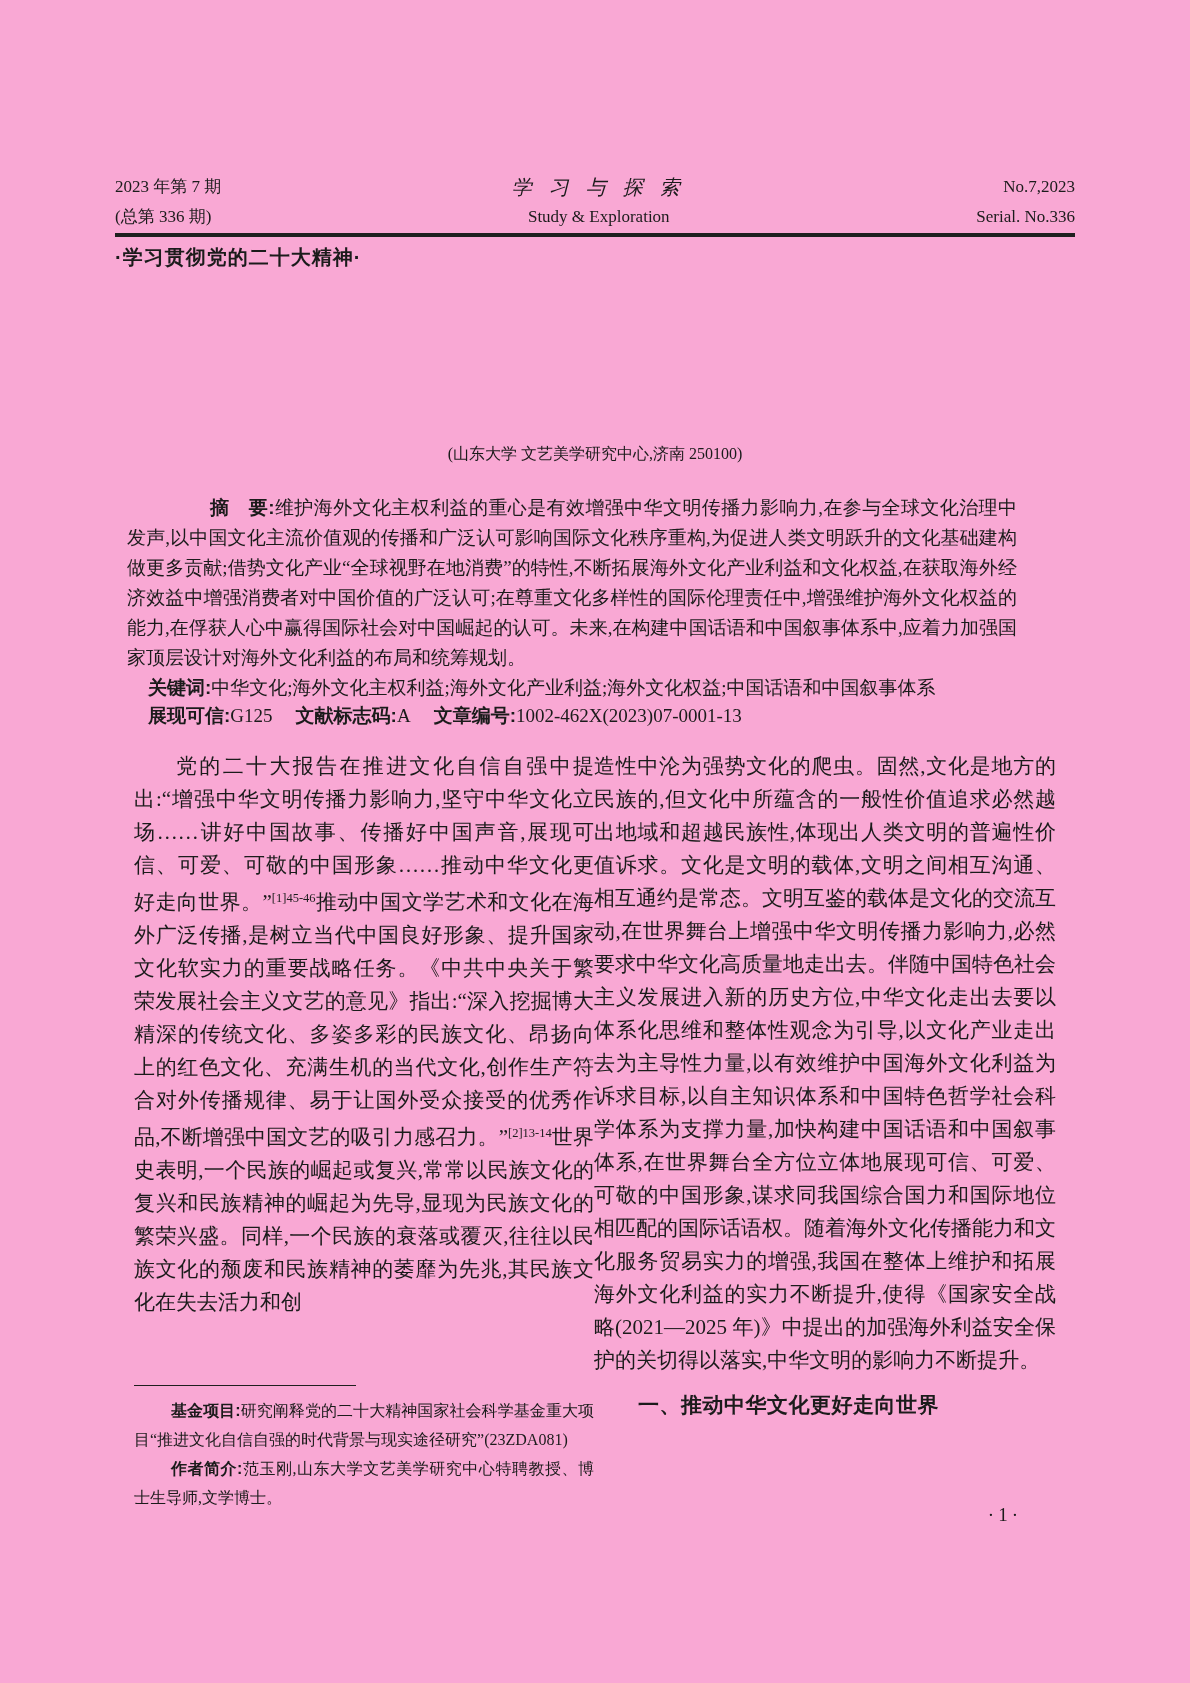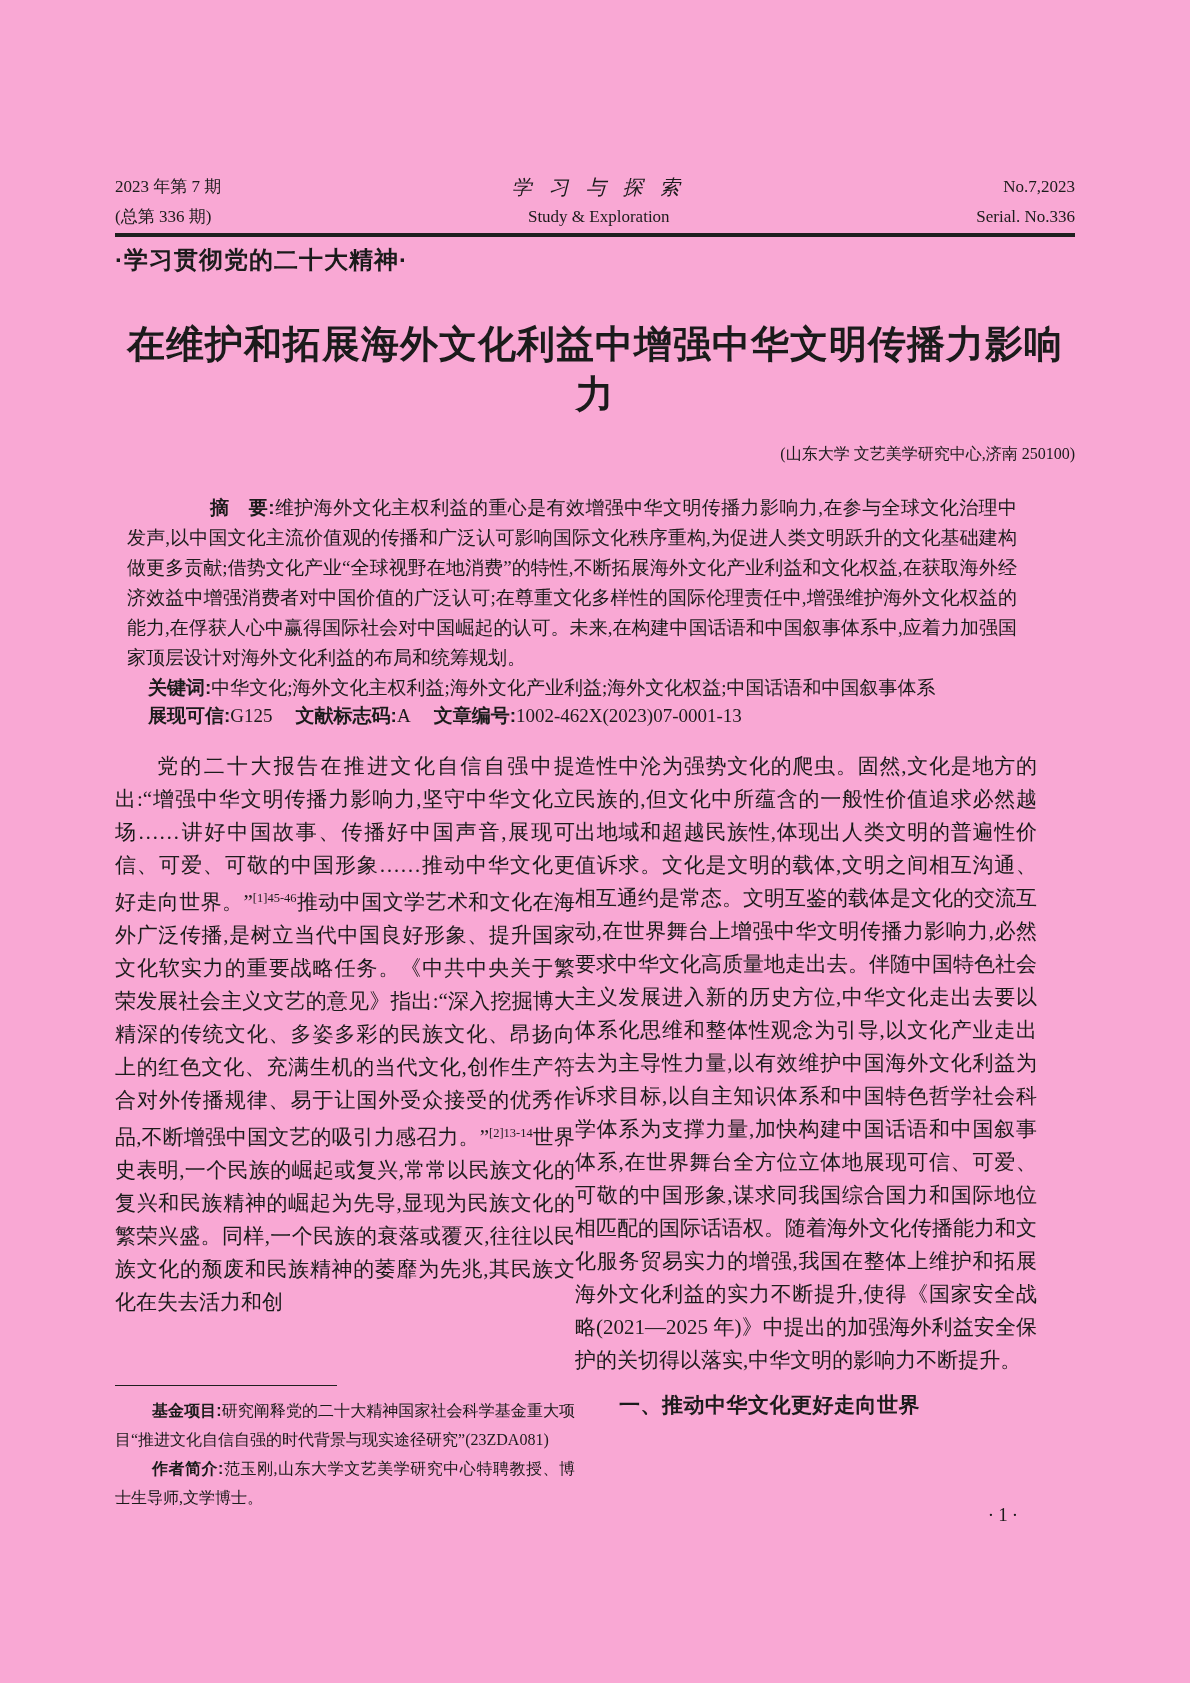--- a/index.html
+++ b/index.html
@@ -30,40 +30,40 @@
   .double-rule {
     position: absolute;
     top: 233px; left: 115px; width: 960px;
     height: 4px;
     border-top: 3px solid #1f1f1f;
     border-bottom: 1.5px solid #1f1f1f;
   }
   .column-label {
     position: absolute;
     top: 244px; left: 115px;
-    font-weight: bold; font-size: 24px; letter-spacing: 1px;
+    font-weight: bold; font-size: 20px; letter-spacing: 1px;
   }
 
   
   .title {
     position: absolute;
     top: 294px; left: 115px; width: 960px;
     text-align: center;
     font-size: 38px; font-weight: bold; letter-spacing: 1px;
     line-height: 50px;
   }
   .author {
     position: absolute;
     top: 408px; left: 115px; width: 960px;
     text-align: center; font-size: 22px;
   }
   .affiliation {
     position: absolute;
     top: 444px; left: 115px; width: 960px;
-    text-align: right; font-size: 16px;
+    text-align: center; font-size: 16px;
   }
 
   
   .abstract-block {
     position: absolute;
     top: 493px; left: 127px; width: 890px;
   }
   .abstract {
     margin: 0;
     font-size: 19px; line-height: 30px;
@@ -77,21 +77,21 @@
     text-align: justify;
   }
   .kw-line { margin-top: 1px; }
   .lbl { font-family: Liberation Sans, sans-serif; font-weight: bold; }
   .meta-gap { display: inline-block; width: 23px; }
 
   
   .columns {
     position: absolute;
     top: 750px; left: 115px; width: 960px; height: 762px;
-    display: flex; justify-content: flex-start;
+    display: flex; justify-content: center;
   }
   .col-left {
     width: 460px;
     display: flex; flex-direction: column; justify-content: space-between;
   }
   .col-right { width: 462px; }
   .par {
     margin: 0;
     font-size: 21px; line-height: 33px;
     text-align: justify;
@@ -144,21 +144,20 @@
     <div class="hd-right">
       <div>No.7,2023</div>
       <div>Serial. No.336</div>
     </div>
   </div>
 
   <div class="double-rule"></div>
 
   <div class="column-label sans">·学习贯彻党的二十大精神·</div>
 
-  <h1 class="title">在维护和拓展海外文化利益中增强中华文明传播力影响力</h1>
   <div class="affiliation">(山东大学 文艺美学研究中心,济南 250100)</div>
 
   <div class="abstract-block">
     <p class="abstract"><span class="lbl">摘　要:</span><span>维护海外文化主权利益的重心是有效增强中华文明传播力影响力,在参与全球文化治理中发声,以中国文化主流价值观的传播和广泛认可影响国际文化秩序重构,为促进人类文明跃升的文化基础建构做更多贡献;借势文化产业“全球视野在地消费”的特性,不断拓展海外文化产业利益和文化权益,在获取海外经济效益中增强消费者对中国价值的广泛认可;在尊重文化多样性的国际伦理责任中,增强维护海外文化权益的能力,在俘获人心中赢得国际社会对中国崛起的认可。未来,在构建中国话语和中国叙事体系中,应着力加强国家顶层设计对海外文化利益的布局和统筹规划。</span></p>
     <p class="kw-line"><span class="lbl">关键词:</span><span>中华文化;海外文化主权利益;海外文化产业利益;海外文化权益;中国话语和中国叙事体系</span></p>
     <p class="meta-line"><span class="lbl">展现可信:</span><span>G125</span><span class="meta-gap"></span><span class="lbl">文献标志码:</span><span>A</span><span class="meta-gap"></span><span class="lbl">文章编号:</span><span>1002-462X(2023)07-0001-13</span></p>
   </div>
 
   <div class="columns">
 

